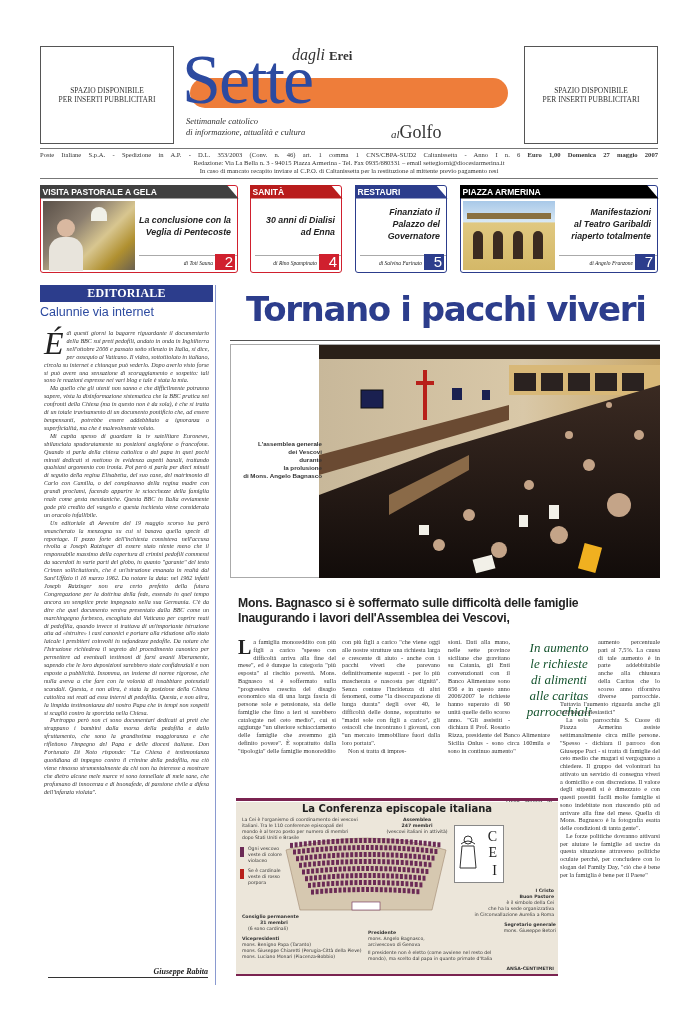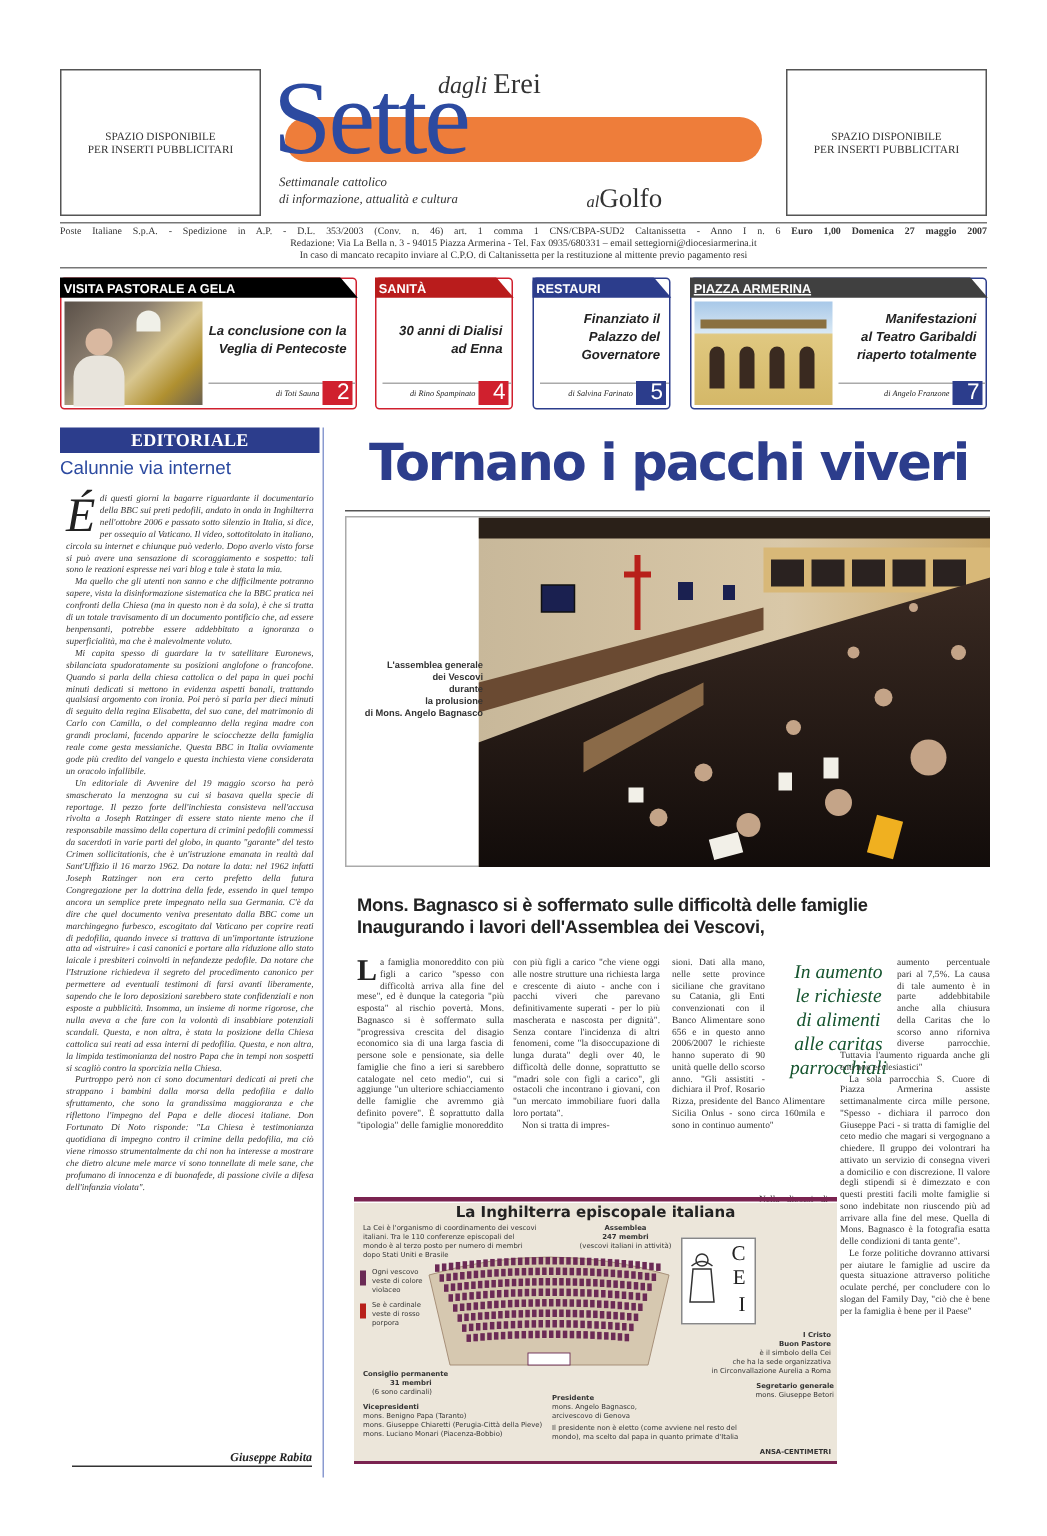--- a/index.html
+++ b/index.html
@@ -5,21 +5,21 @@
   * { box-sizing: border-box; margin: 0; padding: 0; }
   body { width: 698px; height: 1024px; background: #fff; font-family: "Liberation Serif", serif; color: #222; position: relative; overflow: hidden; }
 
   
   .adbox { position: absolute; top: 46px; width: 134px; height: 98px; border: 1px solid #555; display: flex; align-items: center; justify-content: center; text-align: center; font-size: 7.5px; line-height: 9px; color: #333; font-family: "Liberation Serif", serif; }
   .logo { position: absolute; left: 180px; top: 40px; width: 340px; height: 110px; }
   .logo .bar { position: absolute; left: 10px; top: 38px; width: 318px; height: 30px; background: #ee7d3a; border-radius: 16px; }
   .logo .sette { position: absolute; left: 2px; top: 0px; font-size: 70px; color: #2c4aa0; font-family: "Liberation Serif", serif; letter-spacing: -2px; line-height: 80px; }
   .logo .giorni { position: absolute; left: 148px; top: 22px; font-size: 70px; color: #2c4aa0; font-family: "Liberation Serif", serif; letter-spacing: -1px; line-height: 80px; }
   .logo .dagli { position: absolute; left: 112px; top: 6px; font-size: 16px; font-style: italic; color: #333; }
-  .logo .dagli b { font-weight: normal; font-size: 19px; font-style: normal; }
+  .logo .dagli b { font-weight: bold; font-size: 13px; font-style: normal; }
   .logo .tag { position: absolute; left: 6px; top: 76px; font-size: 8.5px; font-style: italic; color: #333; line-height: 11px; }
   .logo .golfo { position: absolute; left: 190px; top: 82px; font-size: 18px; color: #333; }
   .logo .golfo i { font-size: 11px; margin-left: 21px; }
 
   .pubinfo { position: absolute; left: 40px; top: 148px; width: 618px; border-top: 1px solid #777; border-bottom: 1px solid #777; padding: 2px 0; font-size: 6.6px; line-height: 8.2px; text-align: center; color: #333; }
   .pubinfo .l1 { text-align: justify; text-align-last: justify; }
 
   
   .teaser { position: absolute; top: 185px; height: 88px; border: 1.5px solid; border-radius: 3px; background: #fff; }
   .teaser .hdr { position: absolute; left: -1.5px; top: -1.5px; height: 14px; color: #fff; font-family: "Liberation Sans", sans-serif; font-weight: bold; font-size: 8.5px; line-height: 14px; padding-left: 3px; right: -1.5px; clip-path: polygon(0 0, calc(100% - 12px) 0, 100% 100%, 0 100%); }
@@ -90,21 +90,21 @@
   <div class="golfo"><i>al</i><span>Golfo</span></div>
 </div>
 
 <div class="pubinfo">
   <div class="l1"><span>Poste Italiane  S.p.A. - Spedizione in A.P. - D.L. 353/2003 (Conv. n. 46) art. 1 comma 1 CNS/CBPA-SUD2 Caltanissetta - Anno I n. 6</span> <b>Euro 1,00 Domenica 27 maggio 2007</b></div>
   <div>Redazione: Via La Bella n. 3 - 94015 Piazza Armerina - Tel. Fax 0935/680331 – email settegiorni@diocesiarmerina.it</div>
   <div>In caso di mancato recapito inviare al C.P.O. di Caltanissetta per la restituzione al mittente previo pagamento resi</div>
 </div>
 
 <div class="teaser" id="t0" style="left:40px; width:198px; border-color:#d0202e;">
-  <div class="hdr" style="background:#000000;">VISITA PASTORALE A GELA</div>
+  <div class="hdr" style="background:#404040;">VISITA PASTORALE A GELA</div>
   <div class="photo" style="width:92px; background:linear-gradient(135deg,#5a5048 0%,#8b7e6f 35%,#d8c690 60%,#b09030 80%,#6a6050 100%);">
     <div style="position:absolute;left:48px;top:6px;width:16px;height:14px;border-radius:8px 8px 0 0;background:#f0f0e8;"></div>
     <div style="position:absolute;left:14px;top:18px;width:18px;height:18px;border-radius:9px;background:#d9b8a0;"></div>
     <div style="position:absolute;left:6px;top:36px;width:34px;height:34px;border-radius:14px 14px 0 0;background:#e8e4dc;"></div>
   </div>
   <div class="ttl">
       <div>La conclusione con la</div>
       <div>Veglia di Pentecoste</div>
     </div>
   <div class="byline" style="left:98px;">di Toti Sauna</div>
@@ -126,21 +126,21 @@
   <div class="ttl" style="top:20px;">
       <div>Finanziato il</div>
       <div>Palazzo del</div>
       <div>Governatore</div>
     </div>
   <div class="byline" style="left:4px;">di Salvina Farinato</div>
   <div class="num" style="background:#2c3d8c;">5</div>
 </div>
 
 <div class="teaser" style="left:460px; width:198px; border-color:#2c3d8c;">
-  <div class="hdr" style="background:#404040;text-decoration:underline;">PIAZZA ARMERINA</div>
+  <div class="hdr" style="background:#000000;">PIAZZA ARMERINA</div>
   <div class="photo" style="width:92px; background:linear-gradient(180deg,#a8c8e8 0%,#d8e8f4 30%,#e0c880 32%,#d4b868 100%);">
     <div style="position:absolute;left:10px;top:30px;width:10px;height:28px;background:#3a2a20;border-radius:5px 5px 0 0;"></div>
     <div style="position:absolute;left:30px;top:30px;width:10px;height:28px;background:#3a2a20;border-radius:5px 5px 0 0;"></div>
     <div style="position:absolute;left:50px;top:30px;width:10px;height:28px;background:#3a2a20;border-radius:5px 5px 0 0;"></div>
     <div style="position:absolute;left:70px;top:30px;width:10px;height:28px;background:#3a2a20;border-radius:5px 5px 0 0;"></div>
     <div style="position:absolute;left:4px;top:12px;width:84px;height:6px;background:#8a7040;"></div>
   </div>
   <div class="ttl" style="top:20px;">
       <div>Manifestazioni</div>
       <div>al Teatro Garibaldi</div>
@@ -253,21 +253,21 @@
 </div>
 <div class="col" style="left:560px; top:638px; width:100px;">
   <div style="float:left; width:38px; height:60px;"></div>
   <div>aumento percentuale pari al 7,5%. La causa di tale aumento è in parte addebbitabile anche alla chiusura della Caritas che lo scorso anno riforniva diverse parrocchie. Tuttavia l'aumento riguarda anche gli enti non ecclesiastici"</div>
   <p>La sola parrocchia S. Cuore di Piazza Armerina assiste settimanalmente circa mille persone. "Spesso - dichiara il parroco don Giuseppe Paci - si tratta di famiglie del ceto medio che magari si vergognano a chiedere. Il gruppo dei volontrari ha attivato un servizio di consegna viveri a domicilio e con discrezione. Il valore degli stipendi si è dimezzato e con questi prestiti facili molte famiglie si sono indebitate non riuscendo più ad arrivare alla fine del mese. Quella di Mons. Bagnasco è la fotografia esatta delle condizioni di tanta gente".</p>
   <p>Le forze politiche dovranno attivarsi per aiutare le famiglie ad uscire da questa situazione attraverso politiche oculate perché, per concludere con lo slogan del Family Day, "ciò che è bene per la famiglia è bene per il Paese"</p>
 </div>
 
 <div class="info-rule"></div>
 <div class="info">
-  <div class="info-title">La Inghilterra episcopale italiana</div>
+  <div class="info-title">La Conferenza episcopale italiana</div>
   <div class="tx" style="left:6px; top:15px; width:120px;">
     <div>La Cei è l'organismo di coordinamento dei vescovi</div>
     <div>italiani. Tra le 110 conferenze episcopali del</div>
     <div>mondo è al terzo posto per numero di membri</div>
     <div>dopo Stati Uniti e Brasile</div>
   </div>
   <div class="tx" style="left:146px; top:15px; width:70px; text-align:center;">
     <div><b>Assemblea</b></div>
     <div><b>247 membri</b></div>
     <div>(vescovi italiani in attività)</div>

